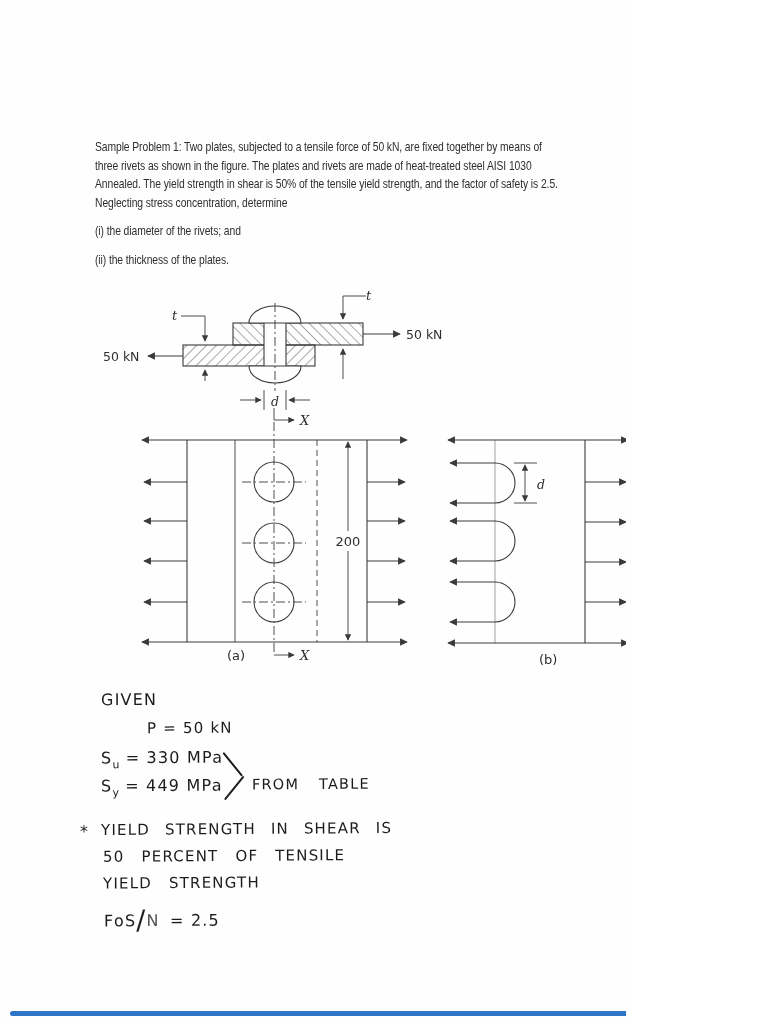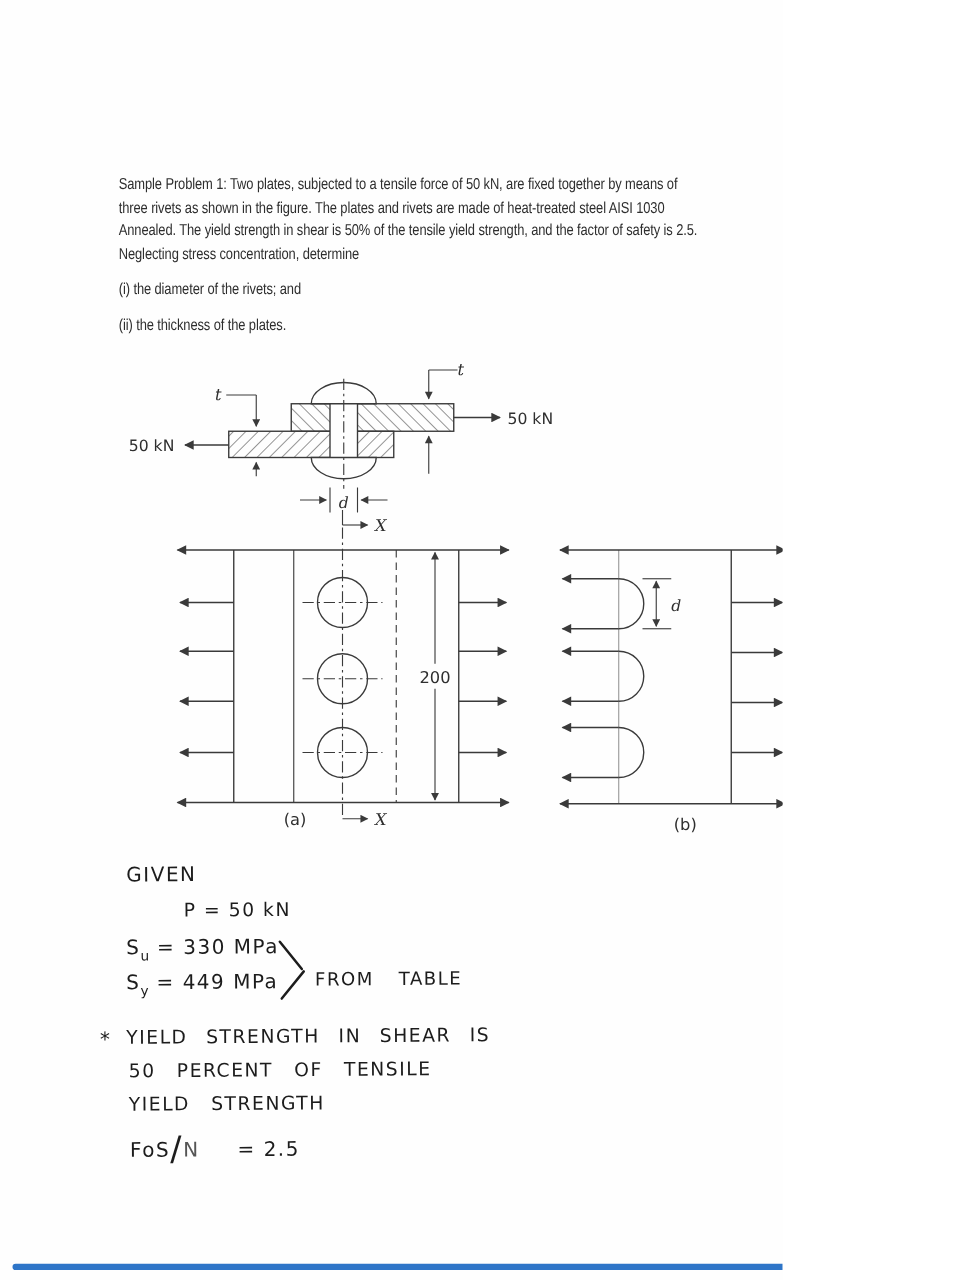--- a/index.html
+++ b/index.html
@@ -174,18 +174,18 @@
     </div>
     <div class="hw" style="left:252px;top:776px;font-size:14.5px;word-spacing:14px;">FROM TABLE</div>
 
     <div class="hw" style="left:80px;top:822px;font-size:16px;">*</div>
     <div class="hw" style="left:101px;top:820px;font-size:15px;word-spacing:9px;">YIELD STRENGTH IN SHEAR IS</div>
     <div class="hw" style="left:103px;top:847px;font-size:15px;word-spacing:11px;">50 PERCENT OF TENSILE</div>
     <div class="hw" style="left:103px;top:874px;font-size:15px;word-spacing:11px;">YIELD STRENGTH</div>
 
     <div class="hw" style="left:104px;top:901px;font-size:16px;">
       <span>FoS</span><span class="hw-slash">/</span><span style="color:#555;">N</span>
-      <span style="margin-left:24px;">= 2.5</span>
+      <span style="margin-left:4px;">= 2.5</span>
     </div>
   </div>
 
   <div class="progress" style="left: 10px; top: 1011px; width: 736px; height: 5px; background: rgb(46, 117, 200);"></div>
 </div>
 
 </body></html>

